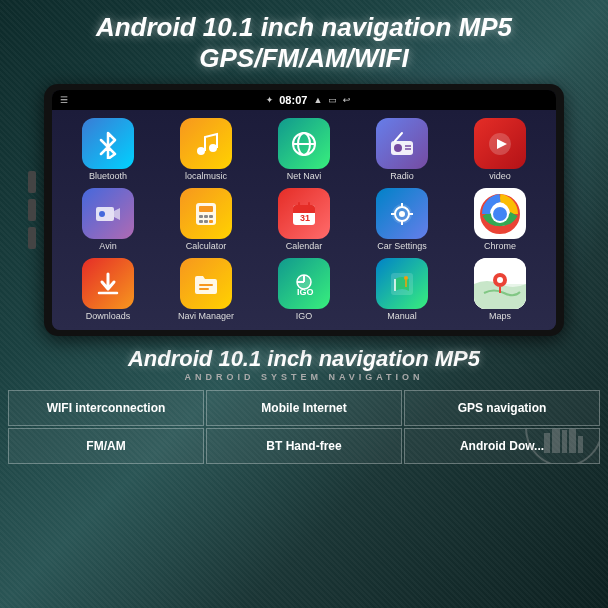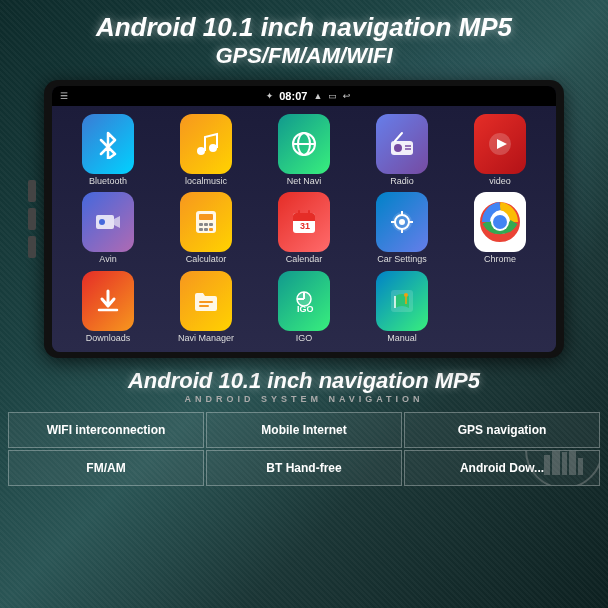--- a/index.html
+++ b/index.html
@@ -53,21 +53,21 @@
       line-height: 1.2;
     }
     .top-title-line1 {
       font-size: 26px;
       font-weight: 900;
       color: #fff;
       text-shadow: 0 0 10px rgba(255,255,255,0.5);
       font-style: italic;
     }
     .top-title-line2 {
-      font-size: 22px;
+      font-size: 26px;
       font-weight: 900;
       color: #fff;
       text-shadow: 0 0 10px rgba(255,255,255,0.5);
       font-style: italic;
     }
 
     
     .device-wrapper {
       width: 520px;
       background: #111;
@@ -119,21 +119,21 @@
       gap: 6px;
     }
     .app-item {
       display: flex;
       flex-direction: column;
       align-items: center;
       gap: 3px;
     }
     .app-icon {
       width: 52px;
-      height: 60px;
+      height: 51px;
       border-radius: 12px;
       display: flex;
       align-items: center;
       justify-content: center;
       font-size: 22px;
       color: #fff;
       position: relative;
       overflow: hidden;
     }
     .app-label {
@@ -415,20 +415,35 @@
             <div class="app-icon icon-manual">
               <svg width="30" height="30" viewBox="0 0 30 30">
                 <rect x="4" y="4" width="22" height="22" rx="3" fill="rgba(255,255,255,0.15)"></rect>
                 <path d="M8 10 Q15 6 22 10 L22 22 Q15 18 8 22 Z" fill="rgba(34,197,94,0.7)"></path>
                 <path d="M8 10 L8 22" stroke="#fff" stroke-width="1.5"></path>
                 <circle cx="19" cy="9" r="2" fill="#f59e0b"></circle>
                 <path d="M19 11 L19 18" stroke="#f59e0b" stroke-width="1.5"></path>
               </svg>
             </div>
             <span class="app-label">Manual</span>
+          </div>
+          <div class="app-item">
+            <div class="app-icon icon-maps" style="padding:0;">
+              <svg width="52" height="52" viewBox="0 0 52 52">
+                <rect width="52" height="52" rx="12" fill="white"></rect>
+                <rect x="0" y="26" width="52" height="26" rx="0" fill="#E8F5E9"></rect>
+                <rect x="0" y="26" width="52" height="26" fill="#E8F5E9"></rect>
+                <path d="M0 26 Q13 20 26 26 Q39 32 52 26 L52 52 L0 52 Z" fill="#C8E6C9"></path>
+                <path d="M10 35 Q20 30 30 35 Q40 40 46 34" stroke="#81C784" stroke-width="2" fill="none"></path>
+                <circle cx="26" cy="22" r="7" fill="#EA4335"></circle>
+                <circle cx="26" cy="22" r="3" fill="white"></circle>
+                <path d="M26 29 L26 35" stroke="#EA4335" stroke-width="2"></path>
+              </svg>
+            </div>
+            <span class="app-label">Maps</span>
           </div>
         </div>
       </div>
     </div>
   </div>
 
   <div class="bottom-title">
     <div class="bottom-title-line1">Android 10.1 inch navigation MP5</div>
     <div class="bottom-title-line2">ANDROID SYSTEM NAVIGATION</div>
   </div>

